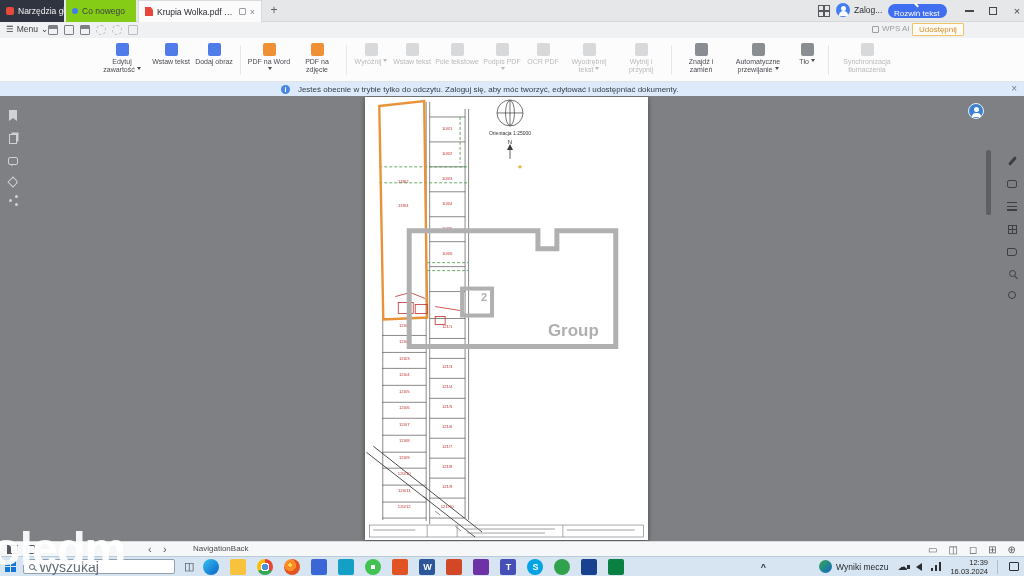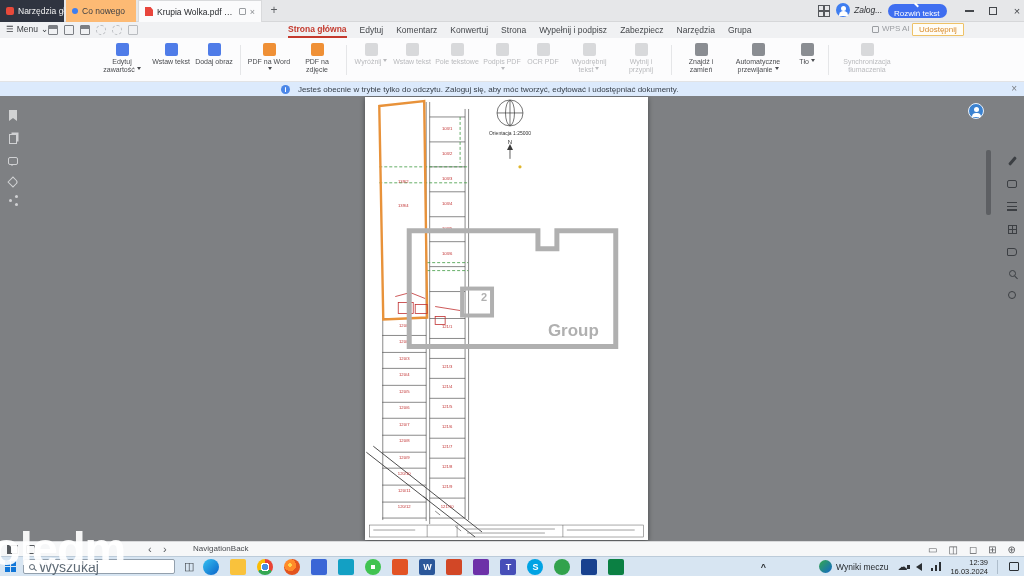--- a/index.html
+++ b/index.html
@@ -3,36 +3,36 @@
 <meta charset="utf-8">
 <style>
   * { margin:0; padding:0; box-sizing:border-box; }
   html,body { width:1024px; height:576px; overflow:hidden; }
   body { font-family:"Liberation Sans", sans-serif; position:relative; background:#7e8083; font-size:9px; color:#333; }
 
   
   #titlebar { position:absolute; left:0; top:0; width:1024px; height:22px; background:#e6e7e9; border-bottom:1px solid #d6d7d9; }
   .ttab { position:absolute; top:0; height:22px; display:flex; align-items:center; gap:4px; padding:0 6px; font-size:8.5px; white-space:nowrap; overflow:hidden; }
   .ttab-dark { left:0; width:64px; background:#2f3440; color:#f2f2f2; }
-  .ttab-mid  { left:66px; width:70px; background:#fdba74; color:#3c3f44; }
+  .ttab-mid  { left:66px; width:70px; background:#84cc16; color:#3c3f44; }
   .ttab-doc  { left:138px; width:124px; background:#fbfbfc; color:#26282c; border:1px solid #d9dadc; border-bottom:none; }
   .ttab-doc .lbl { max-width:82px; overflow:hidden; text-overflow:ellipsis; }
   .mini-sq { width:8px; height:8px; border-radius:2px; background:#e8493a; flex:0 0 auto; }
   .pdf-chip { width:8px; height:9px; background:#e8453c; clip-path:polygon(0 0,70% 0,100% 30%,100% 100%,0 100%); flex:0 0 auto; }
   .dot-blue { width:6px; height:6px; border-radius:50%; background:#3f7ef0; flex:0 0 auto; }
   .gray-box { width:7px; height:7px; border:1px solid #9a9da1; border-radius:1px; flex:0 0 auto; }
   .tclose { color:#8a8d91; font-size:9px; cursor:default; }
   #new-tab { position:absolute; left:266px; top:3px; width:16px; height:16px; text-align:center; line-height:15px; color:#5a5d61; font-size:12px; }
   #apps-grid { position:absolute; left:818px; top:5px; width:12px; height:12px; border:1.2px solid #55585c;
     background:linear-gradient(to right,transparent 44%,#55585c 44% 56%,transparent 56%),linear-gradient(to bottom,transparent 44%,#55585c 44% 56%,transparent 56%); }
   #user-chip { position:absolute; left:836px; top:3px; display:flex; align-items:center; gap:4px; }
   #user-avatar { width:14px; height:14px; border-radius:50%; background:#3f7ef0; position:relative; }
   #user-avatar::before { content:""; position:absolute; left:4.5px; top:2.5px; width:5px; height:5px; border-radius:50%; background:#fff; }
   #user-avatar::after { content:""; position:absolute; left:2.5px; top:8px; width:9px; height:5px; border-radius:5px 5px 0 0; background:#fff; }
-  #user-name { font-size:8.5px; color:#2d2f33;font-style:italic; }
+  #user-name { font-size:8.5px; color:#2d2f33; }
   #promo-btn { position:absolute; left:888px; top:4px; height:14px; padding:0 8px 0 6px; border-radius:7px; background:#3f6ef0; color:#fff; font-size:8px; display:flex; align-items:center; gap:3px;flex-direction:column; }
   .spark { width:5px; height:5px; background:#fff; transform:rotate(45deg); }
   .winctl { position:absolute; top:0; width:22px; height:22px; display:flex; align-items:center; justify-content:center; }
   #btn-min { left:958px; } #btn-min span { width:9px; height:1.4px; background:#44474b; }
   #btn-max { left:982px; } #btn-max span { width:8px; height:8px; border:1.2px solid #44474b; }
   #btn-close { left:1006px; font-size:11px; color:#44474b; }
 
   
   #menubar { position:absolute; left:0; top:22px; width:1024px; height:16px; background:#f0f1f3; }
   #menu-btn { position:absolute; left:6px; top:2px; display:flex; align-items:center; gap:3px; font-size:8.5px; color:#3a3d41; }
@@ -188,31 +188,20 @@
     <span>⌄</span>
   </div>
   <div class="micons">
     <span class="mic half"></span>
     <span class="mic"></span>
     <span class="mic half"></span>
     <span class="mic circ lite"></span>
     <span class="mic circ lite"></span>
     <span class="mic lite"></span>
   </div>
-  <div id="mtabs">
-    <span class="mtab active">Strona główna</span>
-    <span class="mtab">Edytuj</span>
-    <span class="mtab">Komentarz</span>
-    <span class="mtab">Konwertuj</span>
-    <span class="mtab">Strona</span>
-    <span class="mtab">Wypełnij i podpisz</span>
-    <span class="mtab">Zabezpiecz</span>
-    <span class="mtab">Narzędzia</span>
-    <span class="mtab">Grupa</span>
-  </div>
   <div id="wps-ai">
     <span class="gray-box"></span>
     <span>WPS AI</span>
   </div>
   <div id="share-btn">Udostępnij</div>
 </div>
 
 <div id="ribbon">
   <div class="rbtn dd" style="width:52px">
     <span class="ric c-blue"></span>

